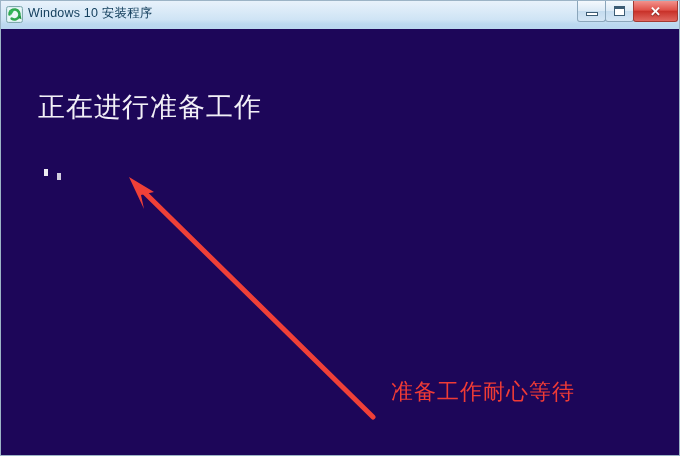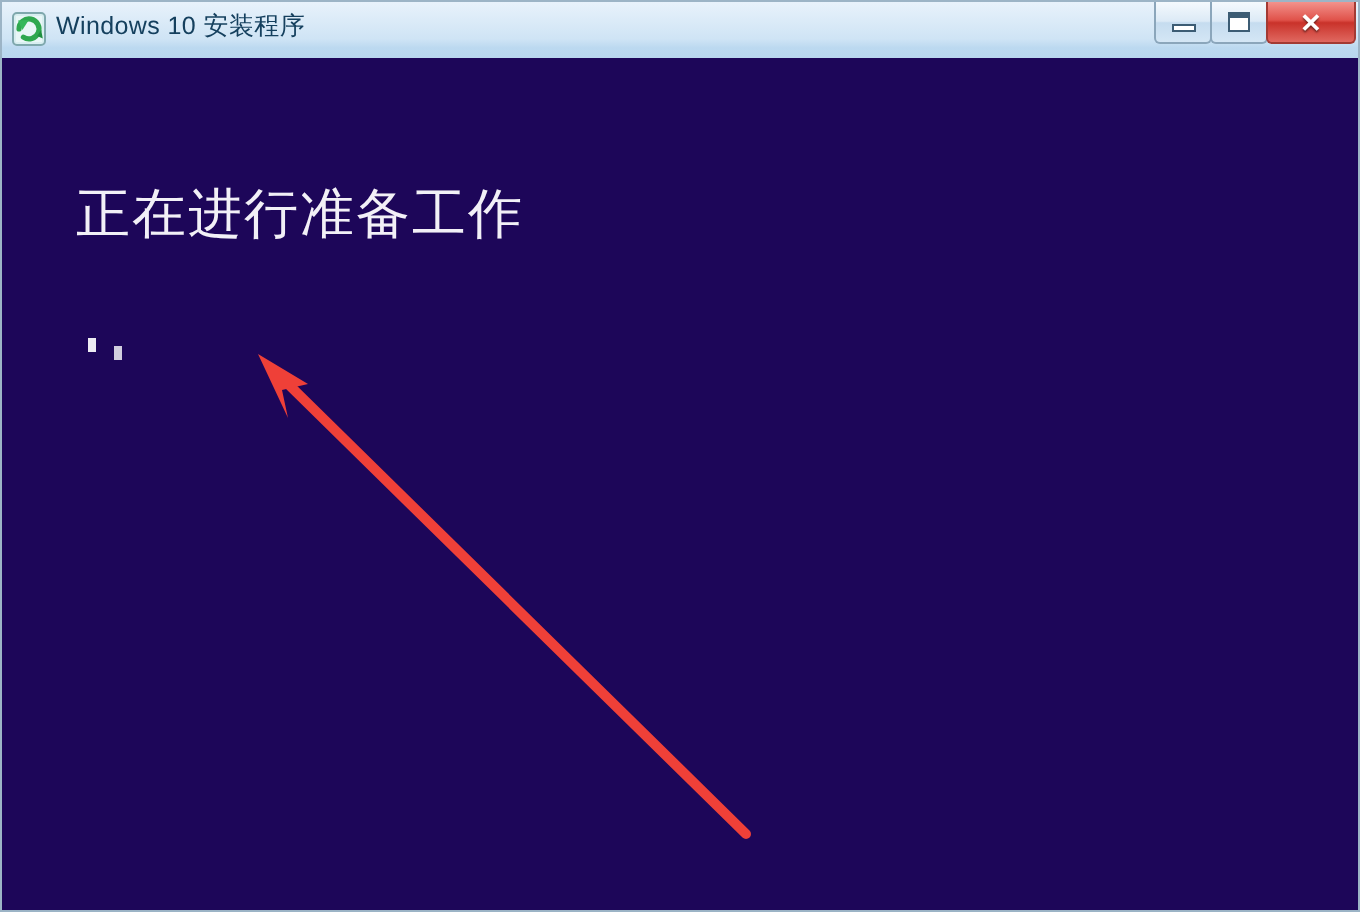--- a/index.html
+++ b/index.html
@@ -237,17 +237,18 @@
         <span class="dot d1"></span>
         <span class="dot d2"></span>
       </div>
 
       <div class="annotation-layer">
         <svg width="680" height="428" viewBox="0 0 680 428">
           <line x1="372" y1="388" x2="142" y2="162" stroke="#ef4038" stroke-width="5" stroke-linecap="round"></line>
           <path d="M128 148 L153 163 L140 166 L143 180 Z" fill="#ef4038"></path>
         </svg>
 
+        <div class="annotation-text">准备工作耐心等待</div>
       </div>
 
     </div>
   </div>
 </div>
 
 </body></html>

